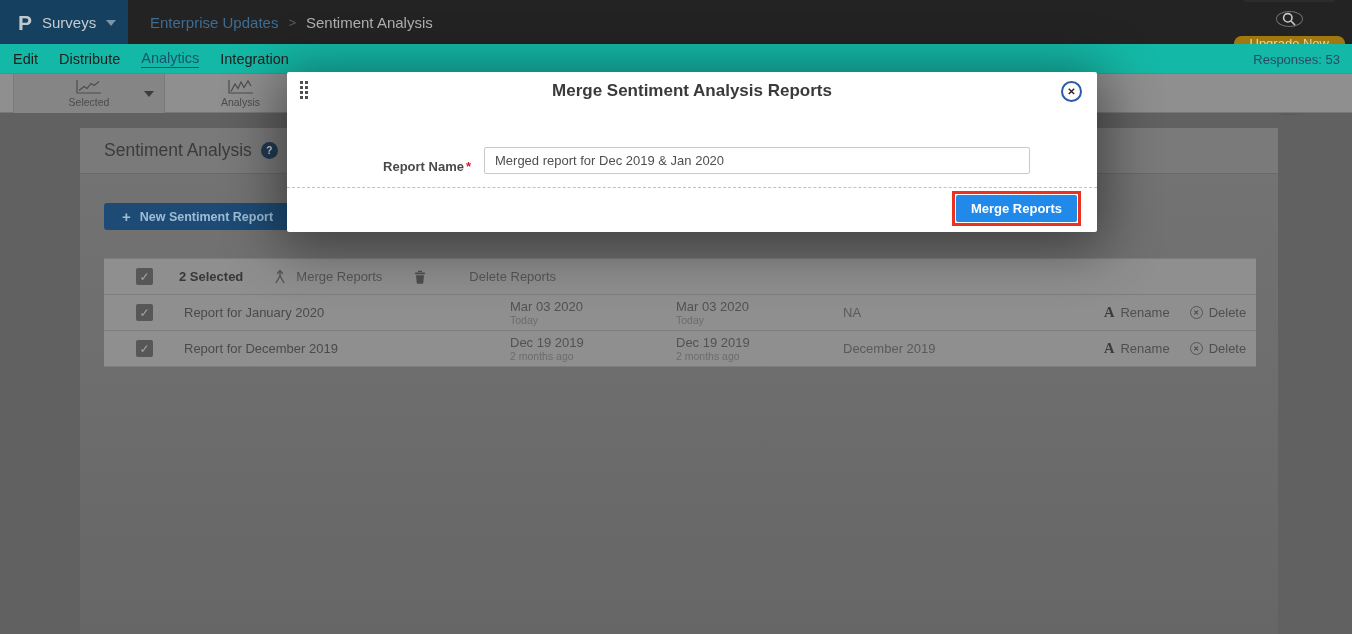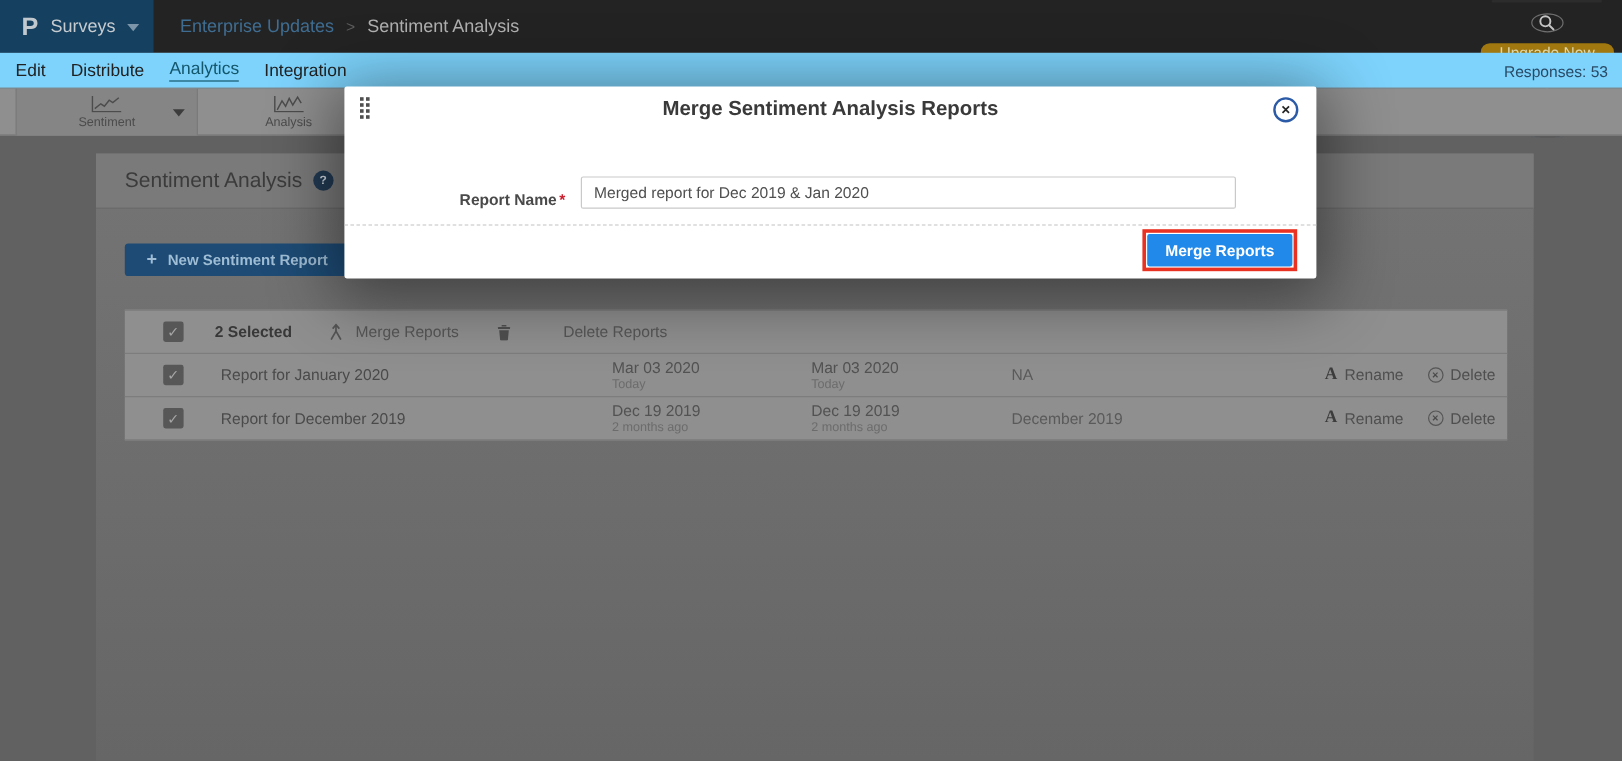--- a/index.html
+++ b/index.html
@@ -22,21 +22,21 @@
   .crumb-sep { color:#5d5d5d; font-size:13px; }
   .crumb-current { color:#b0b0b0; }
   .topbar-right { position:absolute; right:7px; top:0; height:44px; display:flex; align-items:center; gap:9px;flex-direction:column; }
   .search-box { width:92px; height:25px; background:#1b1b1b; border:1px solid #2c2c2c; border-radius:3px; }
   .circle-btn { width:27px; height:27px; border-radius:50%; border:1px solid #6f6f6f; display:flex; align-items:center; justify-content:center; cursor:pointer; color:#c4c4c4; font-weight:bold; font-size:14px; background:transparent; }
   .upgrade-btn { height:27px; padding:0 16px; border-radius:14px; background:#a1780f; border:none; color:#ded6ab; font-size:13px; font-family:inherit; cursor:pointer; }
   .avatar { width:27px; height:27px; border-radius:50%; overflow:hidden; background:#7aa7cb; border:1px solid #5a5a5a; cursor:pointer; position:relative; }
   .avatar svg { display:block; }
 
   
-  .nav2 { position:absolute; left:0; top:44px; width:1352px; height:30px; background:#7dd3fc; border-bottom:1px solid #7c7c7c; display:flex; align-items:center; padding-left:13px; gap:21px; }
+  .nav2 { position:absolute; left:0; top:44px; width:1352px; height:30px; background:#14b8a6; border-bottom:1px solid #7c7c7c; display:flex; align-items:center; padding-left:13px; gap:21px; }
   .nav2 .nav-item { font-size:14.5px; color:#212121; cursor:pointer; }
   .nav2 .nav-item.active { color:#14566b; border-bottom:1px solid #14566b; padding-bottom:1px; }
   .responses { position:absolute; right:12px; top:0; height:30px; display:flex; align-items:center; font-size:13px; color:#2a4a66; }
 
   
   .toolbar { position:absolute; left:0; top:74px; width:1352px; height:39px; background:#8f8f8f; border-bottom:1px solid #777; display:flex; padding-left:13px; }
   .tool-tab { width:152px; height:39px; display:flex; flex-direction:column; align-items:center; justify-content:center; gap:2px; cursor:pointer; position:relative; border-right:1px solid #7a7a7a; }
   .tool-tab.selected { background:#858585; border-left:1px solid #7a7a7a; }
   .tool-tab .tab-label { font-size:10.5px; color:#4c4c4c; }
   .tab-caret { position:absolute; right:10px; top:17px; width:0; height:0; border-left:5px solid transparent; border-right:5px solid transparent; border-top:6px solid #3c3c3c; }
@@ -132,21 +132,21 @@
   <span class="nav-item">Integration</span>
   <span class="responses">Responses: 53</span>
 </div>
 
 <div class="toolbar">
   <div class="tool-tab selected">
     <svg width="26" height="15" viewBox="0 0 26 15">
         <polyline points="1,1 1,14 25,14" stroke="#4c4c4c" stroke-width="1.2" fill="none"></polyline>
         <polyline points="3,11.5 8,7.5 11,9.5 15,4.5 18,6.5 23,2.5" stroke="#4c4c4c" stroke-width="1.2" fill="none"></polyline>
       </svg>
-    <span class="tab-label">Sentiment</span>
+    <span class="tab-label">Selected</span>
     <span class="tab-caret"></span>
   </div>
   <div class="tool-tab">
     <svg width="26" height="15" viewBox="0 0 26 15">
         <polyline points="1,1 1,14 25,14" stroke="#4c4c4c" stroke-width="1.2" fill="none"></polyline>
         <polyline points="3,12.5 7,5 10,9.5 13,3 16,8.5 20,2 23,7" stroke="#4c4c4c" stroke-width="1.2" fill="none"></polyline>
       </svg>
     <span class="tab-label">Analysis</span>
   </div>
 </div>

